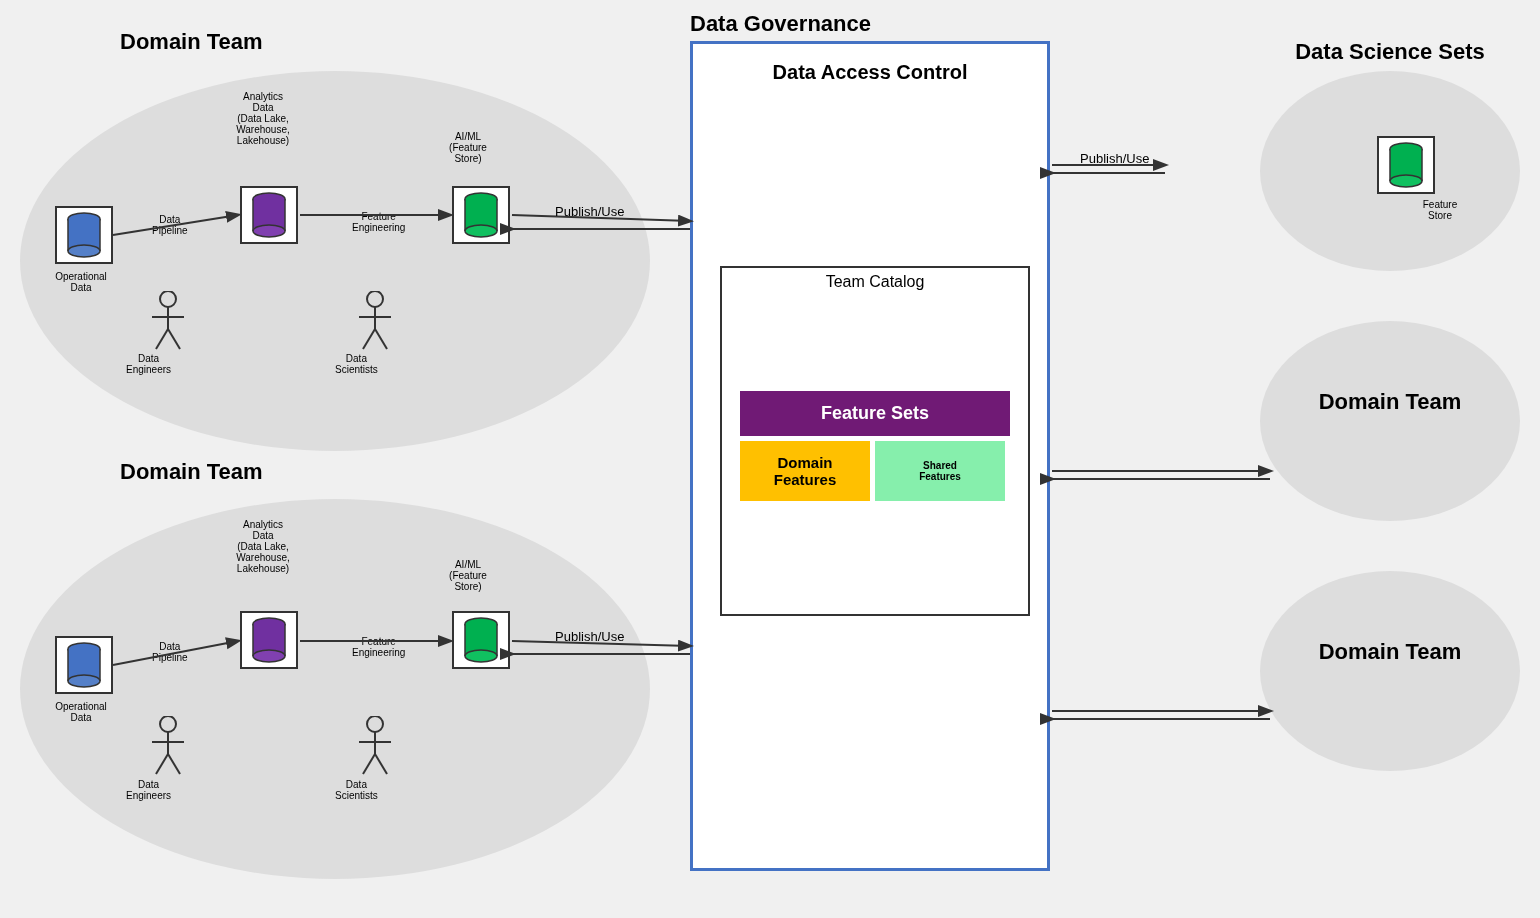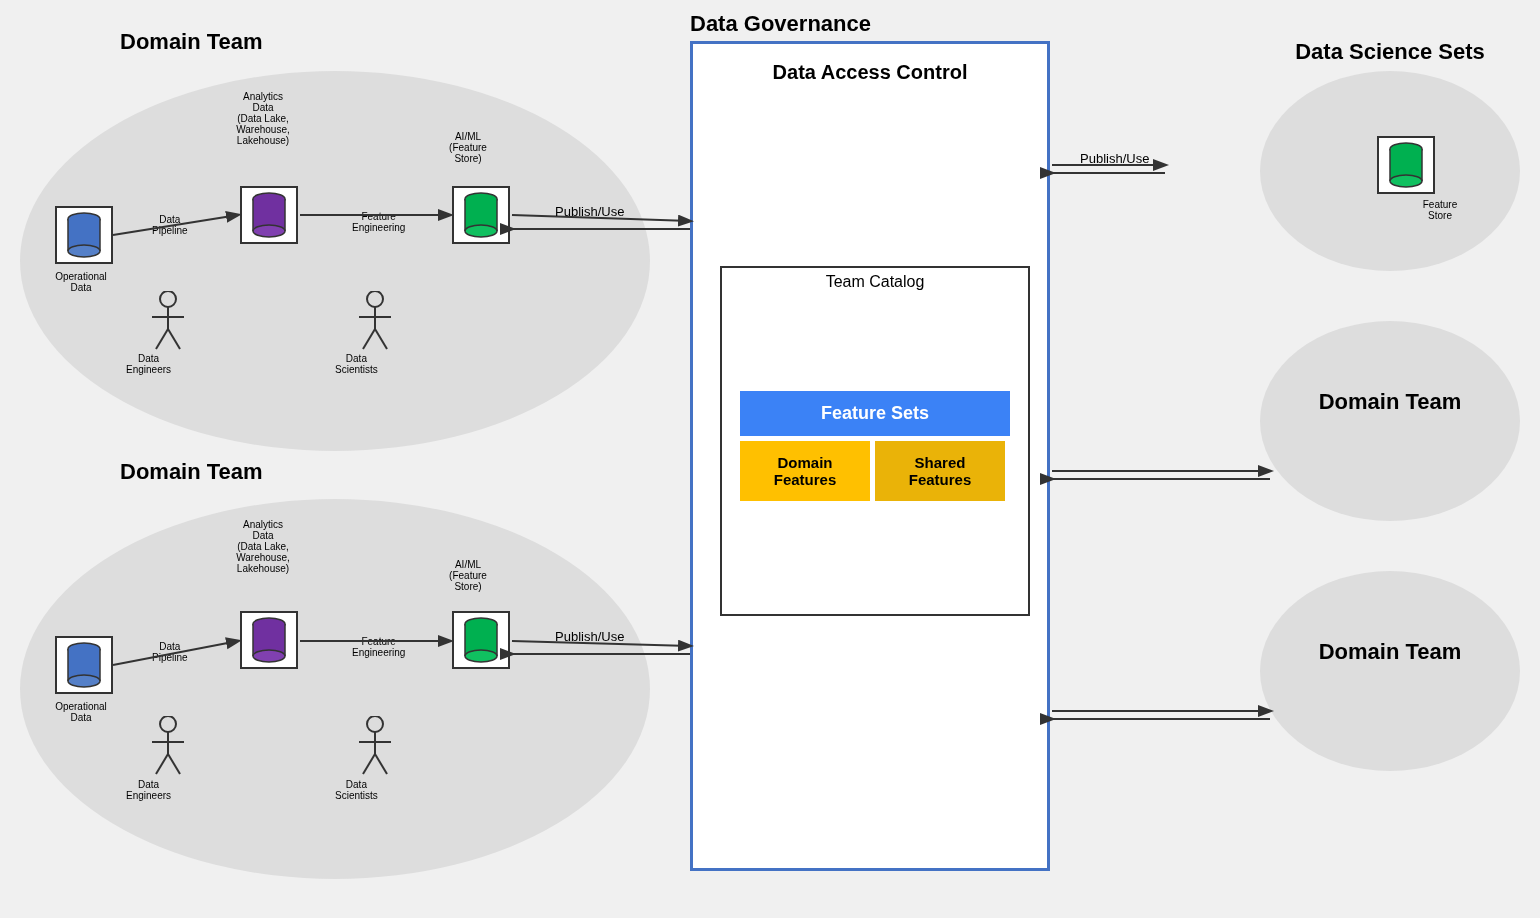--- a/index.html
+++ b/index.html
@@ -107,21 +107,21 @@
       justify-content: center;
       font-size: 20px;
       font-weight: bold;
     }
 
     
     .feature-sets-bar {
       position: absolute;
       left: 740px; top: 380px;
       width: 270px; height: 45px;
-      background: #3b82f6;
+      background: #701a75;
       color: white;
       display: flex;
       align-items: center;
       justify-content: center;
       font-size: 18px;
       font-weight: bold;
     }
 
     
     .domain-features-box {
@@ -135,25 +135,25 @@
       font-size: 15px;
       font-weight: bold;
       text-align: center;
     }
 
     
     .shared-features-box {
       position: absolute;
       left: 875px; top: 430px;
       width: 130px; height: 60px;
-      background: #eab308;
+      background: #86efac;
       display: flex;
       align-items: center;
       justify-content: center;
-      font-size: 15px;
+      font-size: 10px;
       font-weight: bold;
       text-align: center;
     }
 
     
     .label {
       position: absolute;
       font-size: 10px;
       text-align: center;
     }

